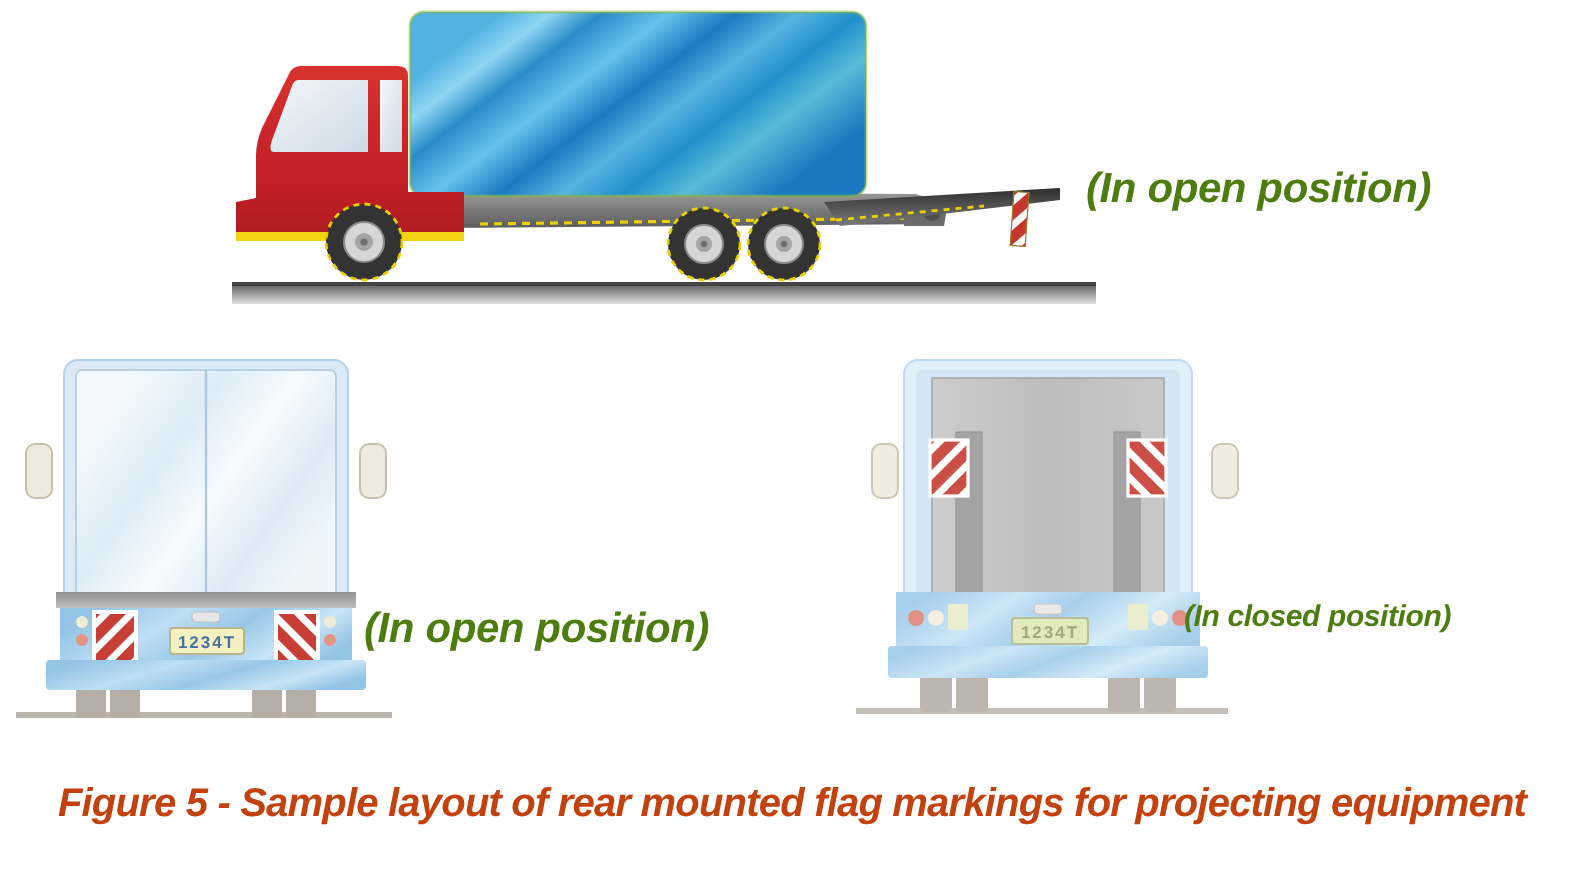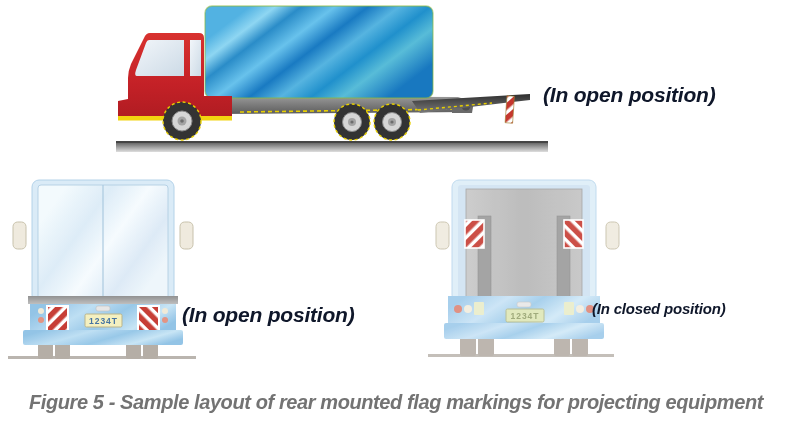--- a/index.html
+++ b/index.html
@@ -3,27 +3,27 @@
 <meta charset="utf-8">
 <style>
   html,body{margin:0;padding:0;background:#ffffff;}
   body{width:792px;height:445px;position:relative;overflow:hidden;
        font-family:"Liberation Sans",sans-serif;}
   .stage{position:absolute;inset:0;background:#ffffff;}
   .abs{position:absolute;}
   .pos-label{
     font-family:"Liberation Sans",sans-serif;
     font-weight:bold;font-style:italic;
-    color:#0f172a;font-size:21px;line-height:1.05;white-space:nowrap;
+    color:#4d7c0f;font-size:21px;line-height:1.05;white-space:nowrap;
     letter-spacing:-0.2px;
   }
   .caption{
     position:absolute;left:0;right:0;top:391px;text-align:center;
     font-family:"Liberation Sans",sans-serif;
-    font-weight:bold;font-style:italic;color:#737373;
+    font-weight:bold;font-style:italic;color:#c2410c;
     font-size:20px;letter-spacing:-0.4px;white-space:nowrap;
   }
   svg{display:block;}
 </style>
 </head>
 <body>
 
 <div class="stage">
 
   <svg class="abs" style="left:100px;top:0px" width="460" height="160" viewBox="0 0 460 160">

